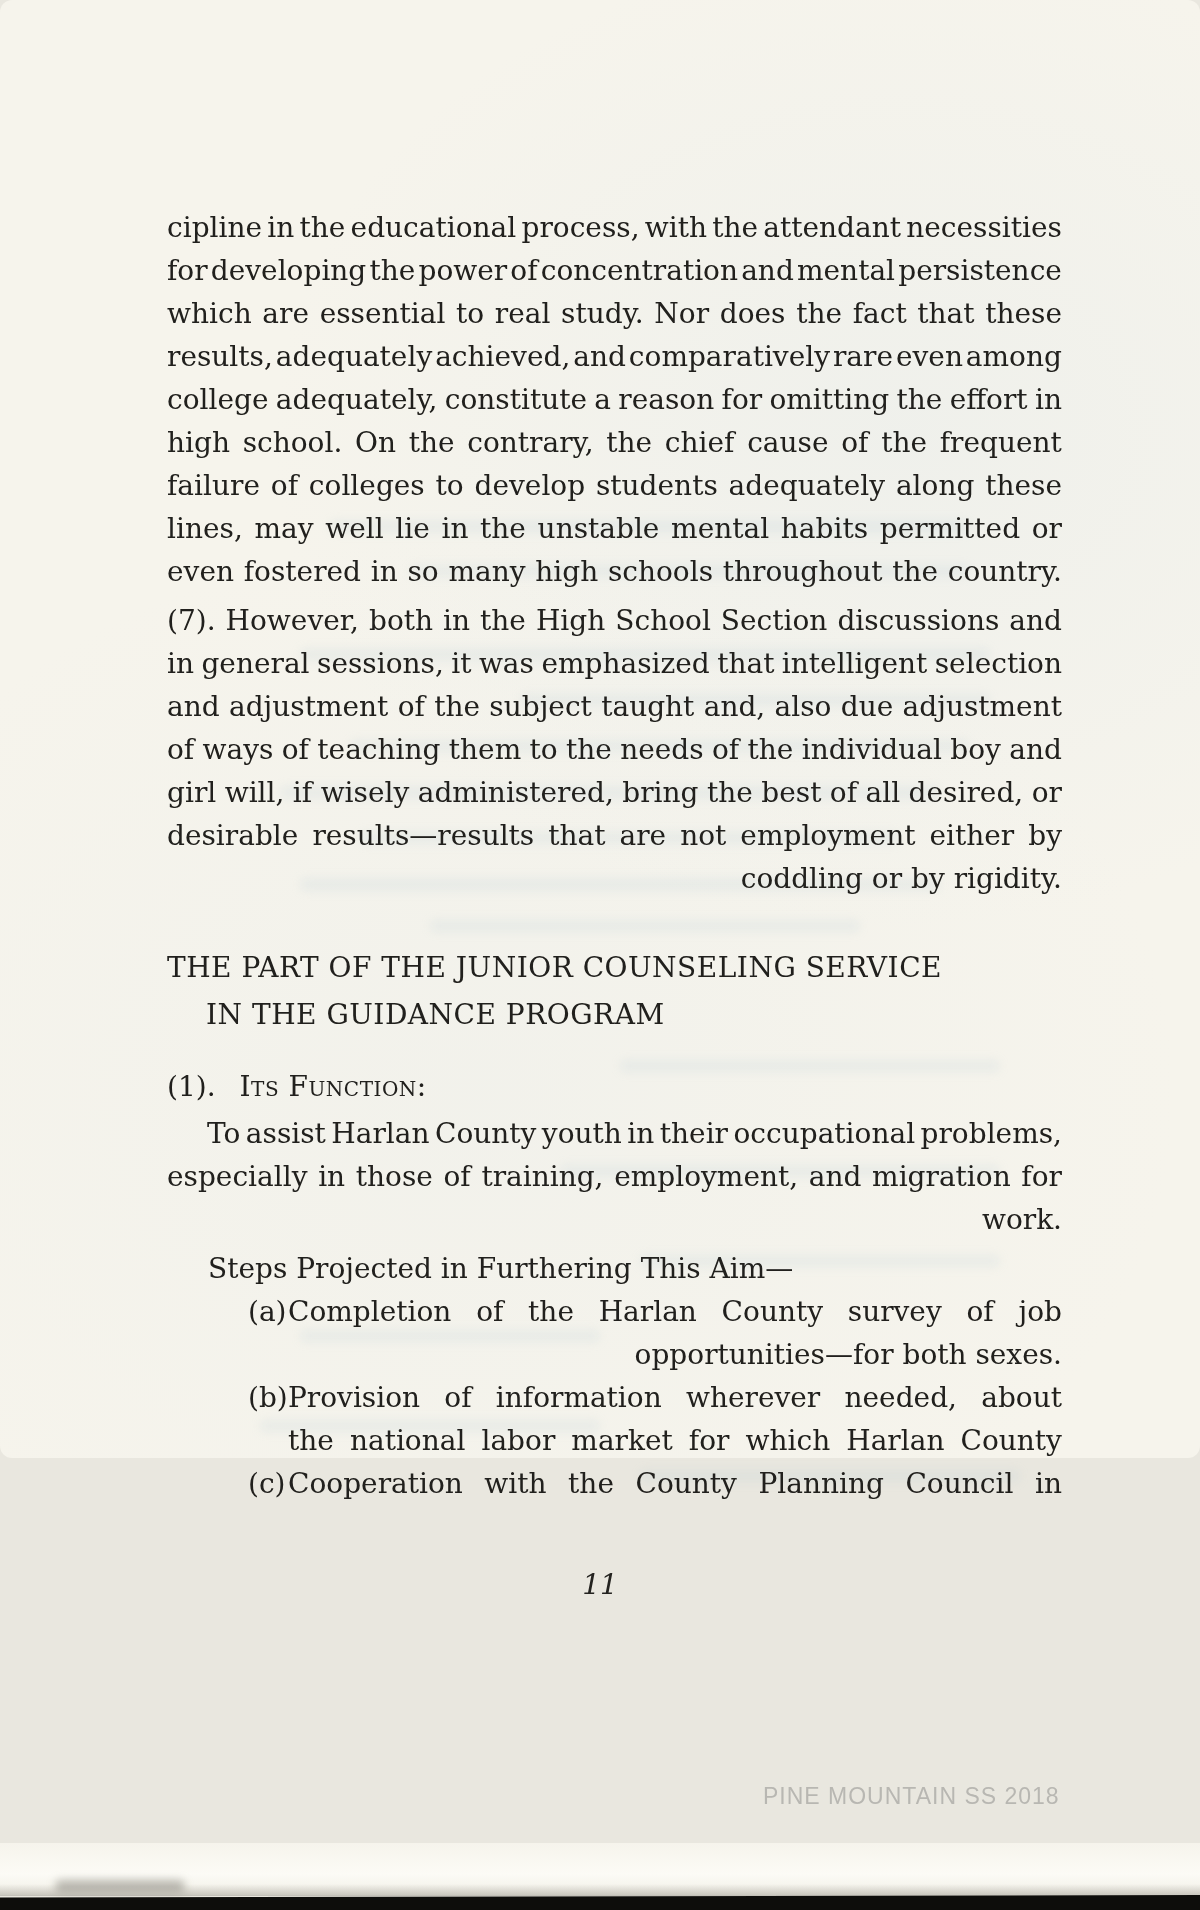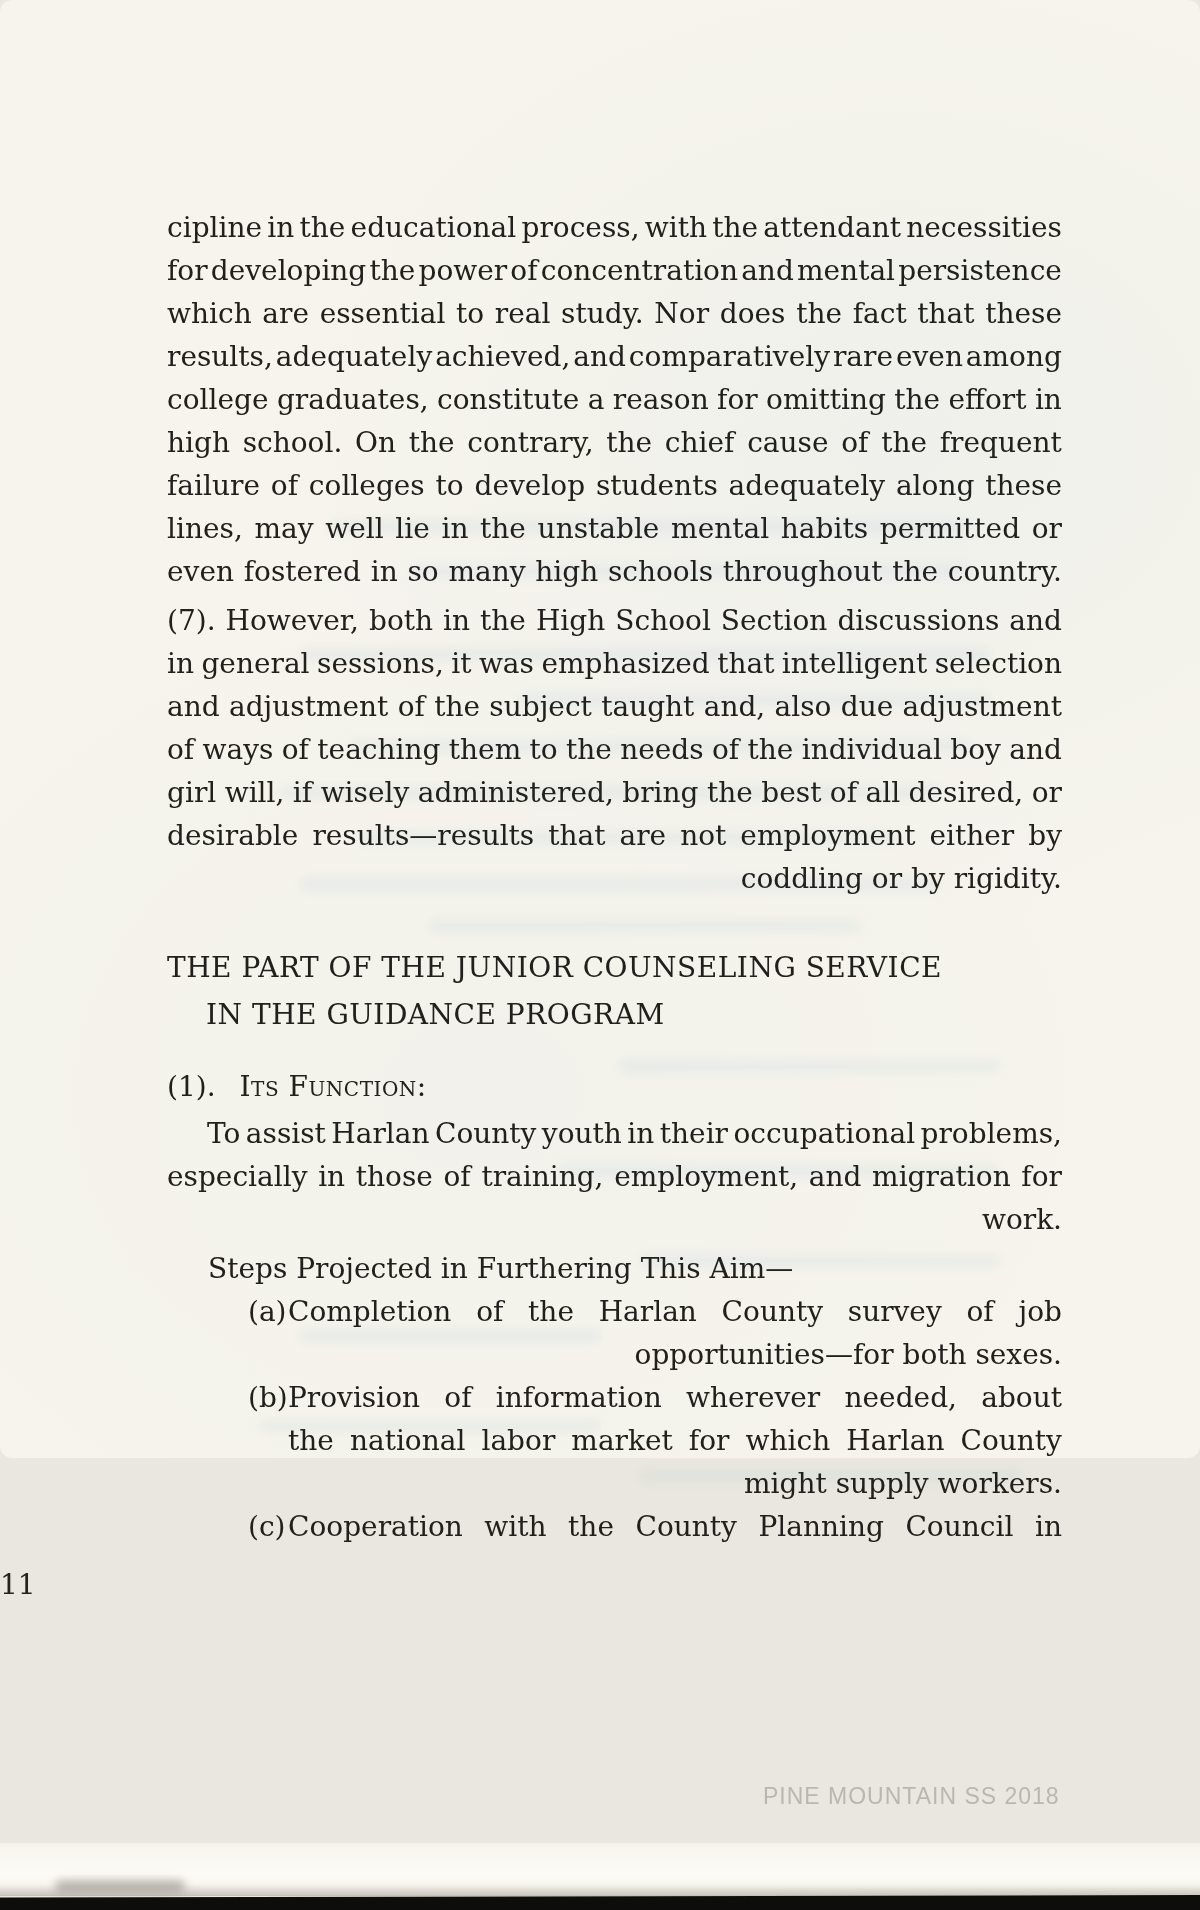--- a/index.html
+++ b/index.html
@@ -25,22 +25,22 @@
   .heading-l2{padding-left:39px;}
   .subheading{margin-top:27px;}
   .subheading .prefix{}
   .subheading .sc{font-variant:small-caps;margin-left:24px;letter-spacing:0.5px;text-align:right;}
   .para3{margin-top:4px;}
   .steps-intro{margin-top:6px;padding-left:41px;}
   .list{margin-top:0;}
   .list-item{position:relative;padding-left:121px;}
   .list-item .marker{position:absolute;left:81px;top:0;}
   .page-number{
-    position:absolute;top:1568px;left:0;width:1200px;
-    font-size:28px;font-family:"DejaVu Serif","Liberation Serif",serif;color:#242320;
+    position:absolute;top:1568px;left:0;width:1200px;text-align:center;
+    font-size:28px;font-family:"DejaVu Serif","Liberation Serif",serif;color:#242320;font-style:italic;
   }
   .watermark{
     position:absolute;top:1783px;left:763px;width:400px;
     font-family:"Liberation Sans","DejaVu Sans",sans-serif;
     font-weight:300;font-size:23px;letter-spacing:1px;color:#b8b7b2;
     white-space:nowrap;
   }
   
   .bleed{position:absolute;background:rgba(173,198,212,0.16);border-radius:8px;filter:blur(5px);}
   
@@ -126,21 +126,21 @@
           <span>adequately</span>
           <span>achieved,</span>
           <span>and</span>
           <span>comparatively</span>
           <span>rare</span>
           <span>even</span>
           <span>among</span>
         </div>
         <div class="jline">
           <span>college</span>
-          <span>graduates,</span>
+          <span>adequately,</span>
           <span>constitute</span>
           <span>a</span>
           <span>reason</span>
           <span>for</span>
           <span>omitting</span>
           <span>the</span>
           <span>effort</span>
           <span>in</span>
         </div>
         <div class="jline">
@@ -340,21 +340,20 @@
             <div class="jline">
               <span>the</span>
               <span>national</span>
               <span>labor</span>
               <span>market</span>
               <span>for</span>
               <span>which</span>
               <span>Harlan</span>
               <span>County</span>
             </div>
-            <div class="lline">might supply workers.</div>
           </div>
       </div>
       <div class="list-item">
         <div class="marker">(c)</div>
         <div>
             <div class="jline">
               <span>Cooperation</span>
               <span>with</span>
               <span>the</span>
               <span>County</span>

